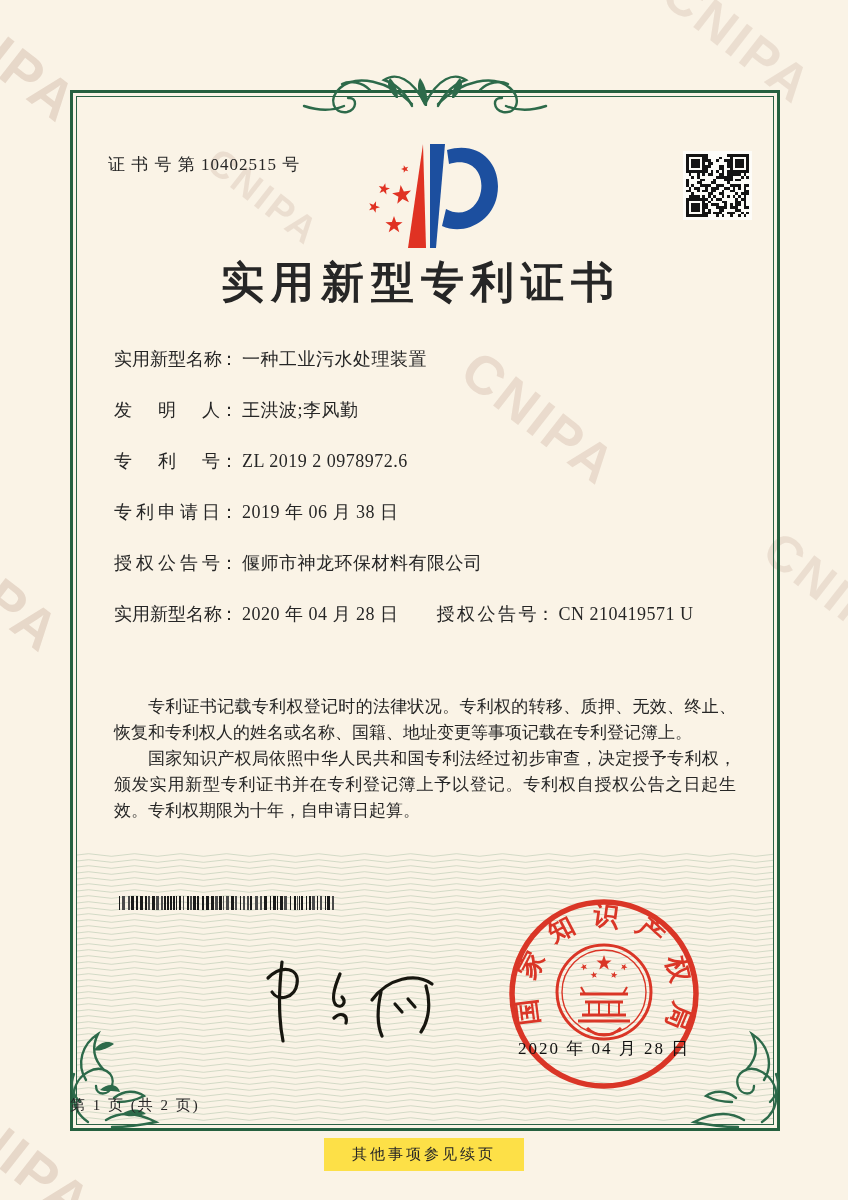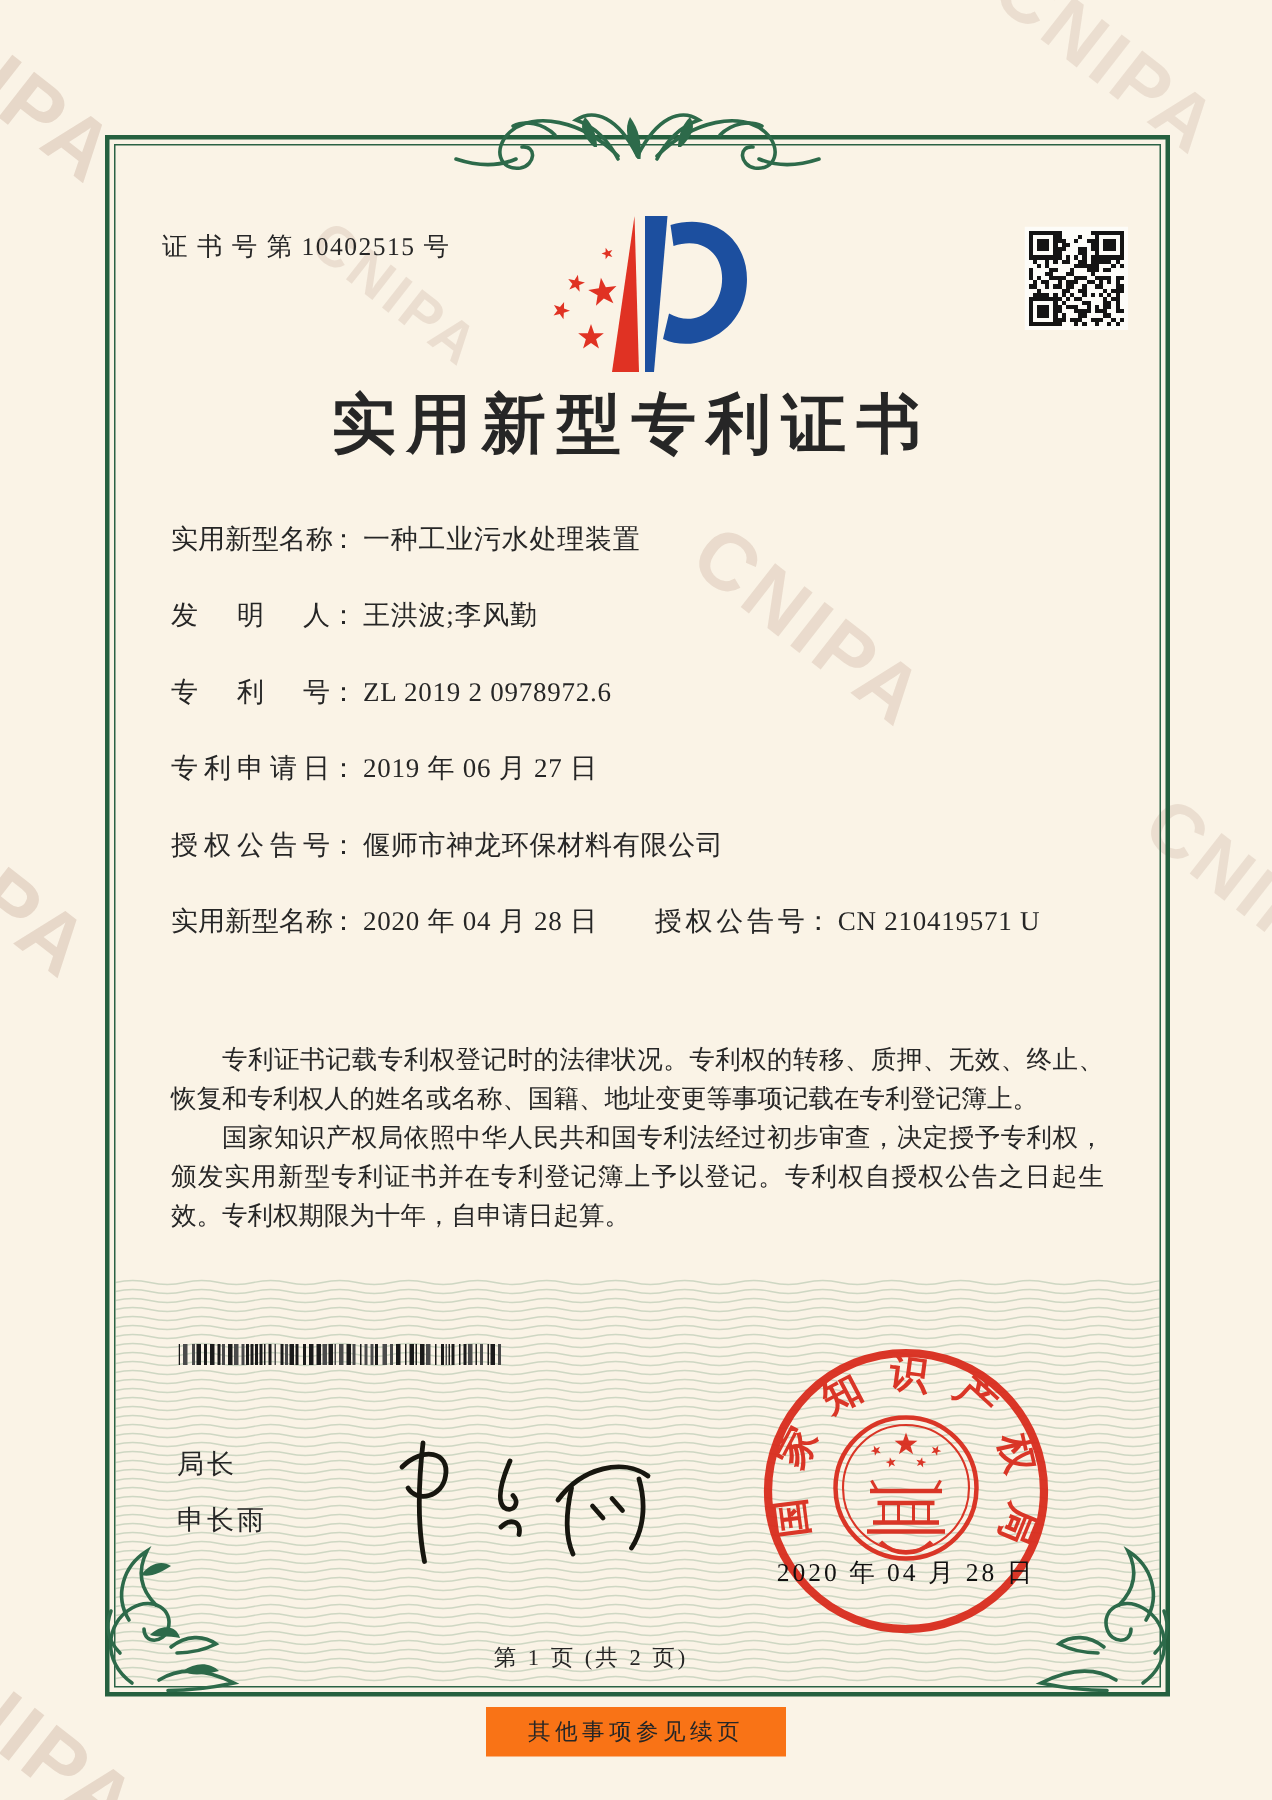--- a/index.html
+++ b/index.html
@@ -49,24 +49,24 @@
     line-height:26px;text-align:justify;}
   .paras p{margin:0;text-indent:2em;}
   
   .barcode{position:absolute;left:119px;top:896px;width:217px;height:14px;}
   .signer{position:absolute;left:118px;top:964px;font-size:18px;letter-spacing:2px;}
   .signer div{margin-bottom:13px;}
   .signature{position:absolute;left:248px;top:948px;width:215px;height:96px;}
   .seal{position:absolute;left:507px;top:897px;width:194px;height:194px;opacity:0.95;}
   .seal-date{position:absolute;left:514px;top:1037px;width:180px;text-align:center;
     font-size:17px;letter-spacing:2px;color:#111;z-index:6;}
-  .page-info{position:absolute;left:70px;top:1096px;width:648px;text-align:center;
+  .page-info{position:absolute;left:70px;top:1096px;width:648px;
     font-size:15px;letter-spacing:2px;}
   .note-box{position:absolute;top:1138px;left:50%;transform:translateX(-50%);
-    background:#f97316;padding:7px 28px;font-size:15px;letter-spacing:3px;white-space:nowrap;}
+    background:#fde047;padding:7px 28px;font-size:15px;letter-spacing:3px;white-space:nowrap;}
 </style>
 </head>
 <body>
 
 <div id="page">
 
   <span class="wm wm1">CNIPA</span>
   <span class="wm wm2">CNIPA</span>
   <span class="wm wm3">CNIPA</span>
   <span class="wm wm4">CNIPA</span>
@@ -467,21 +467,21 @@
     <div class="frow">
       <span class="flabel">实用新型名称</span><span class="fcolon">：</span><span class="fvalue">一种工业污水处理装置</span>
     </div>
     <div class="frow">
       <span class="flabel">发明人</span><span class="fcolon">：</span><span class="fvalue">王洪波;李风勤</span>
     </div>
     <div class="frow">
       <span class="flabel">专利号</span><span class="fcolon">：</span><span class="fvalue">ZL 2019 2 0978972.6</span>
     </div>
     <div class="frow">
-      <span class="flabel">专利申请日</span><span class="fcolon">：</span><span class="fvalue">2019 年 06 月 27 日</span>
+      <span class="flabel">专利申请日</span><span class="fcolon">：</span><span class="fvalue">2019 年 06 月 38 日</span>
     </div>
     <div class="frow">
       <span class="flabel">授权公告号</span><span class="fcolon">：</span><span class="fvalue">偃师市神龙环保材料有限公司</span>
     </div>
     <div class="frow">
       <span class="flabel">实用新型名称</span><span class="fcolon">：</span><span class="fvalue">2020 年 04 月 28 日</span><span class="second-pair"><span class="flabel small">授权公告号</span><span class="fcolon">：</span><span class="fvalue">CN 210419571 U</span></span>
     </div>
   </div>
 
   <div class="paras">
@@ -541,24 +541,20 @@
       <rect x="187" y="0" width="1" height="14" fill="#1a1a1a"></rect>
       <rect x="190" y="0" width="2" height="14" fill="#1a1a1a"></rect>
       <rect x="193" y="0" width="3" height="14" fill="#4a4a4a"></rect>
       <rect x="198" y="0" width="1" height="14" fill="#1a1a1a"></rect>
       <rect x="201" y="0" width="2" height="14" fill="#4a4a4a"></rect>
       <rect x="206" y="0" width="1" height="14" fill="#1a1a1a"></rect>
       <rect x="208" y="0" width="3" height="14" fill="#1a1a1a"></rect>
       <rect x="213" y="0" width="2" height="14" fill="#4a4a4a"></rect>
     </svg>
 
-  <div class="signer">
-    <div>局长</div>
-    <div>申长雨</div>
-  </div>
 
   <svg class="signature" viewBox="0 0 215 96">
     <g stroke="#17160f" stroke-width="3.2" fill="none" stroke-linecap="round" stroke-linejoin="round">
       <path d="M34,14 C31,40 30,68 35,93"></path>
       <path d="M20,30 C34,16 52,20 49,36 C47,50 30,54 24,44"></path>
       <path d="M92,26 C86,40 83,52 88,57 C94,61 99,54 94,49"></path>
       <path d="M86,70 C92,64 100,66 98,75"></path>
       <path d="M124,52 C140,30 168,24 184,36"></path>
       <path d="M133,44 C129,62 129,77 134,88"></path>
       <path d="M178,38 C183,55 181,72 173,84"></path>

